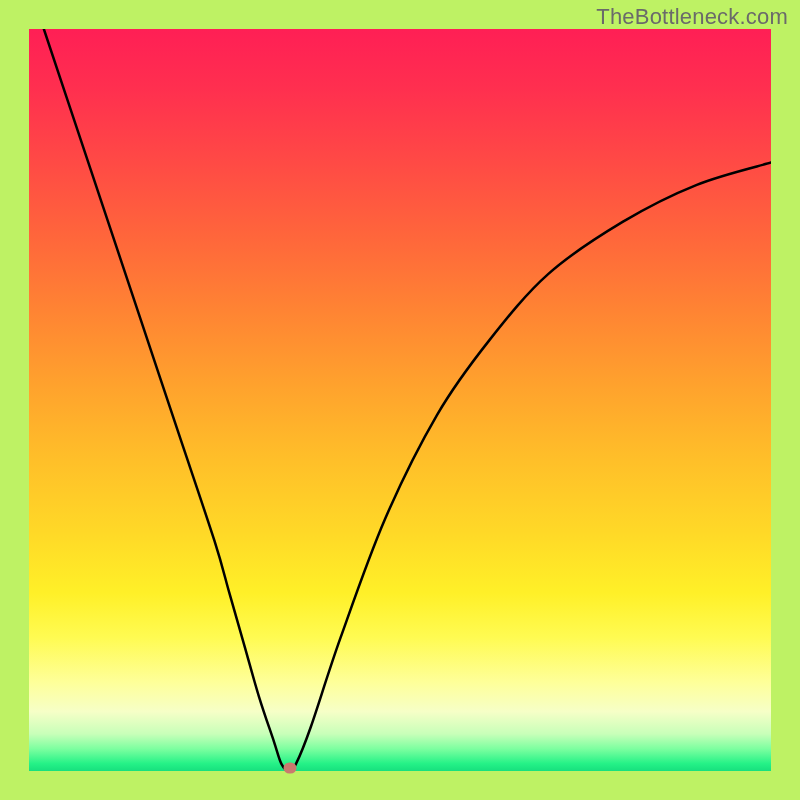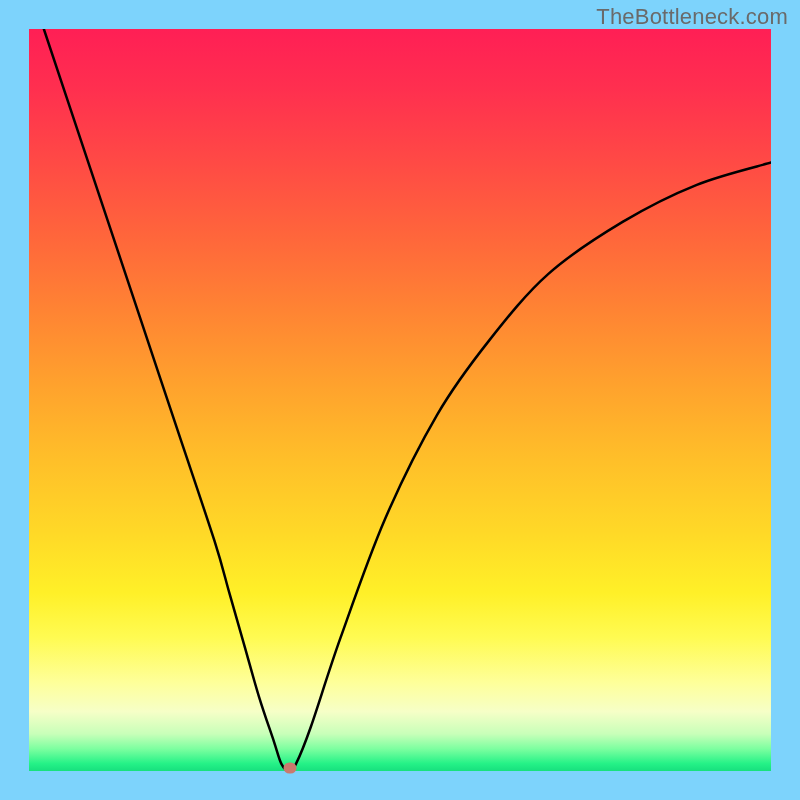--- a/index.html
+++ b/index.html
@@ -8,21 +8,21 @@
     width: 800px;
     height: 800px;
     overflow: hidden;
     background: #000;
     font-family: Arial, Helvetica, sans-serif;
   }
   .frame {
     position: relative;
     width: 800px;
     height: 800px;
-    background: #7dd3fc;
+    background: #bef264;
   }
   .plot-area {
     position: absolute;
     left: 29px;
     top: 29px;
     width: 742px;
     height: 742px;
     
     background: linear-gradient(to bottom,
       #ff1f55 0%,

